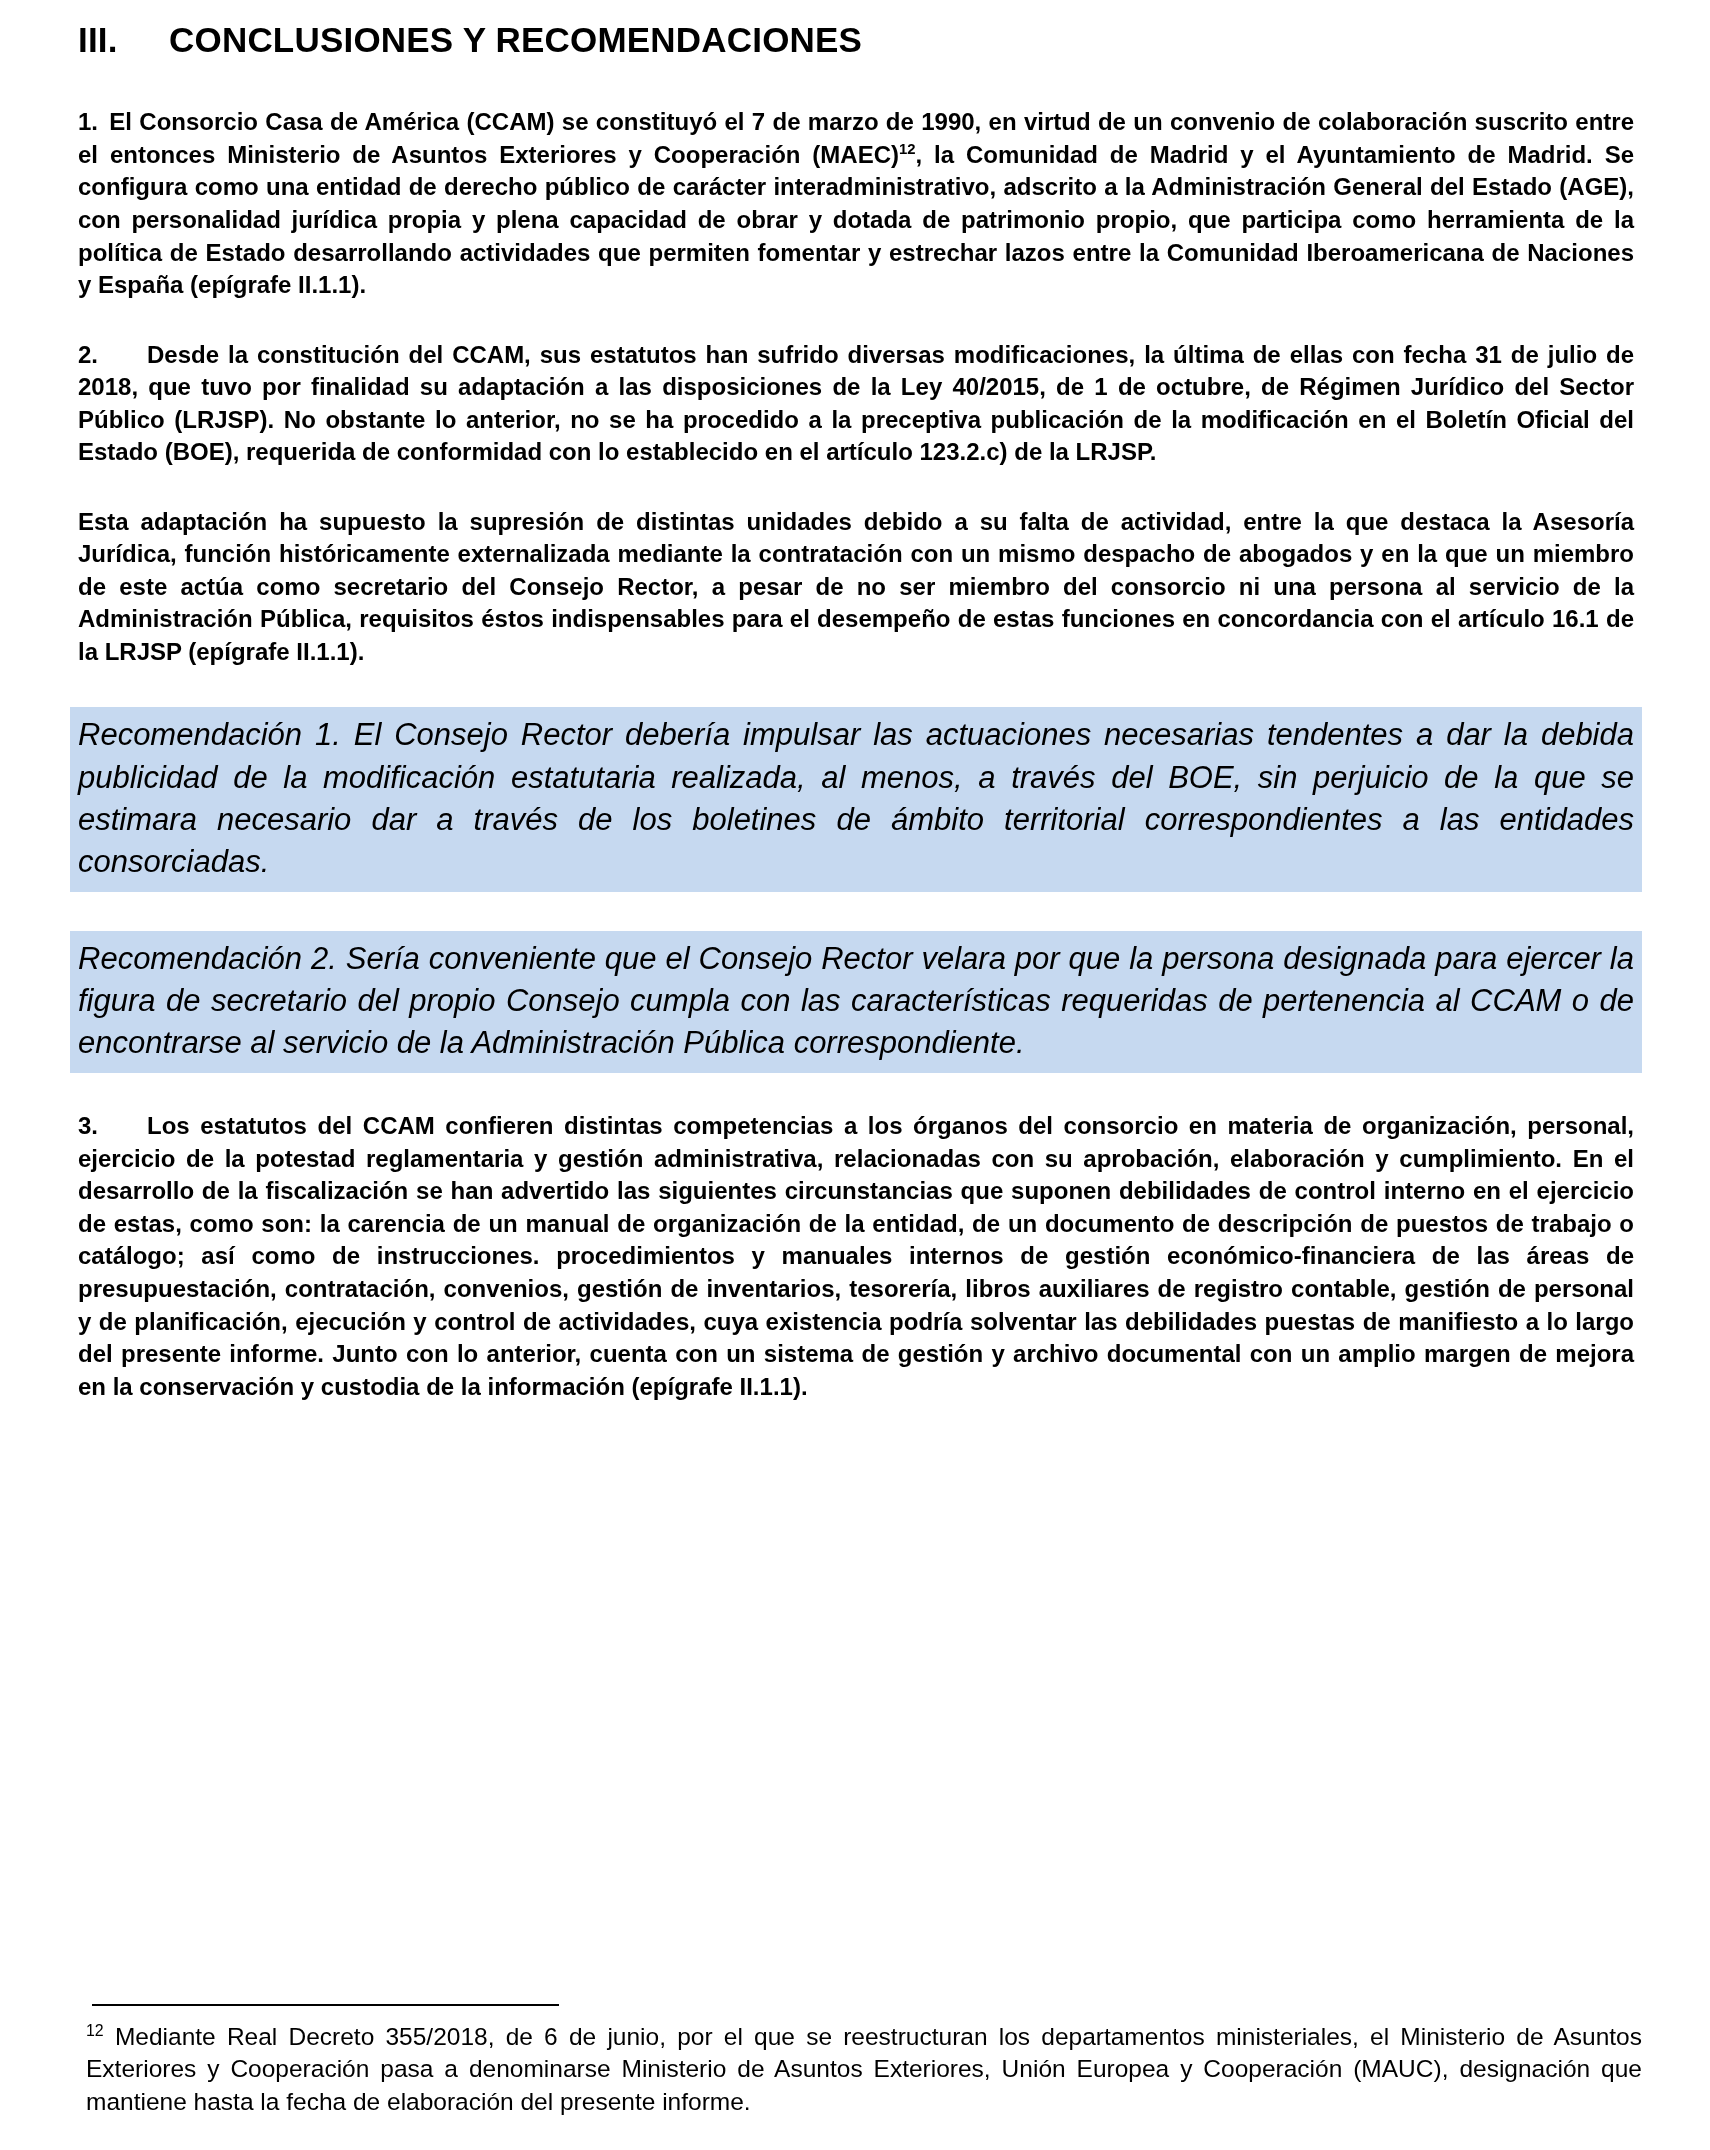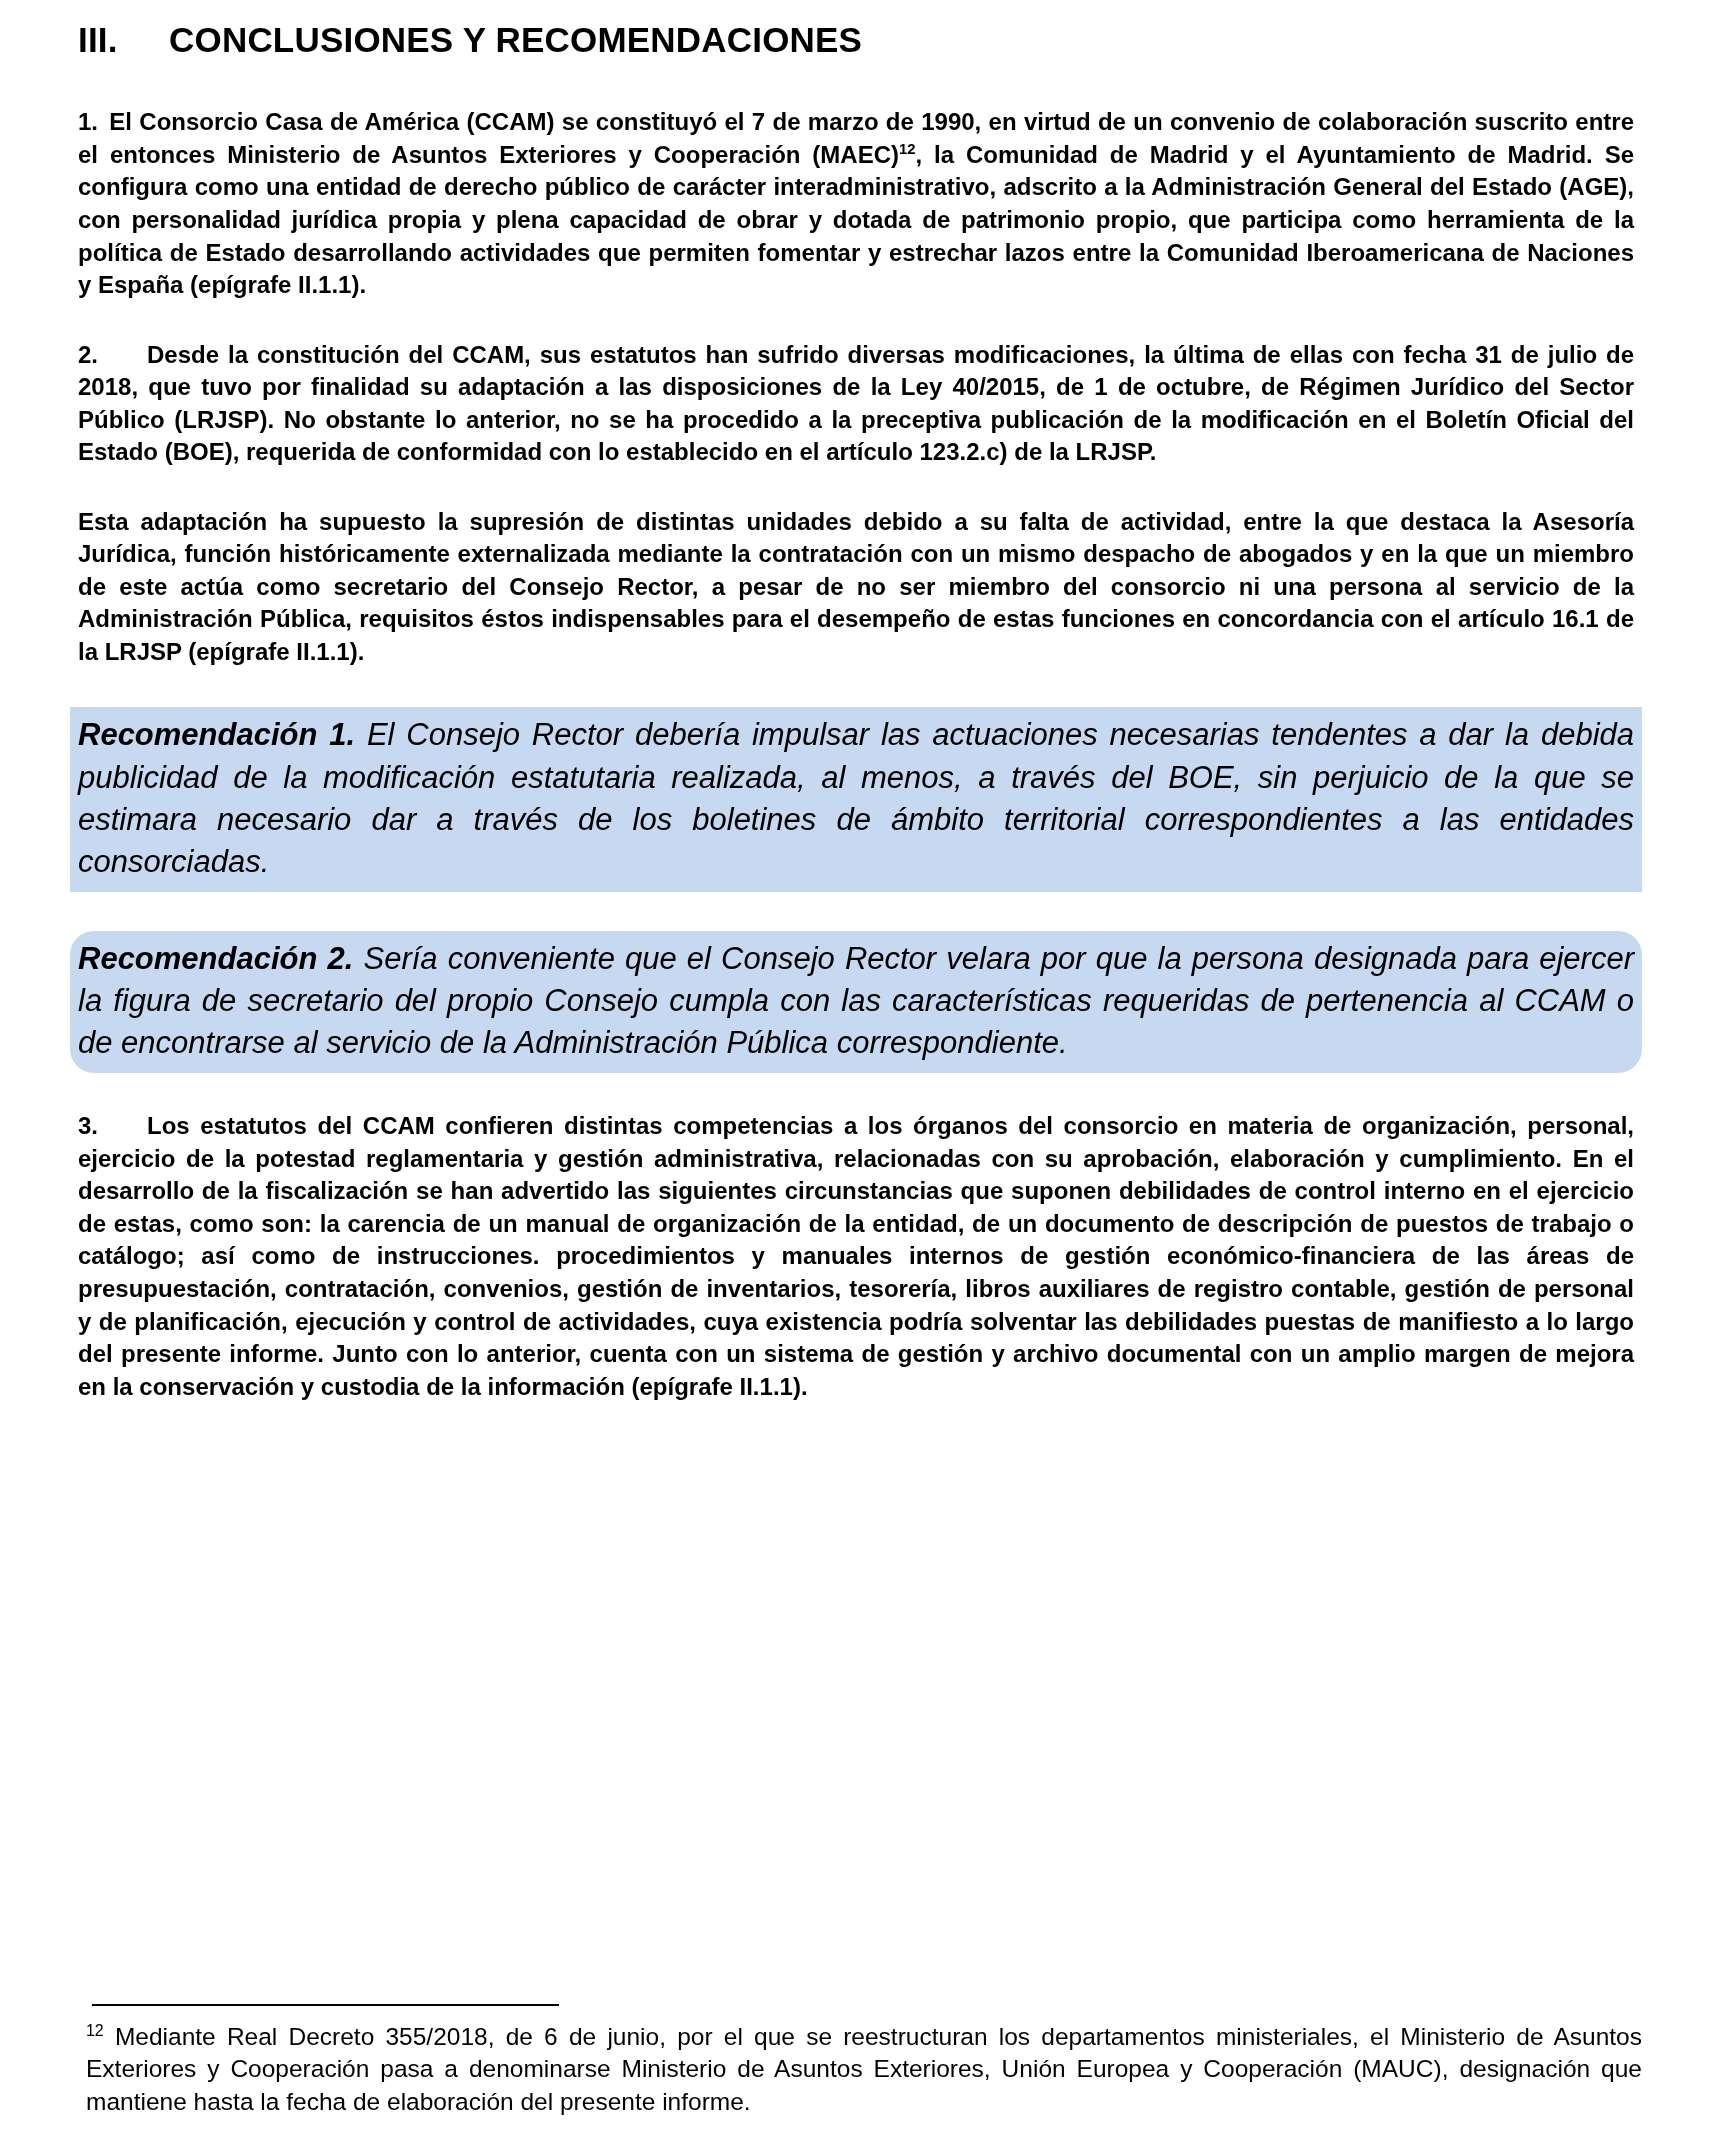--- a/index.html
+++ b/index.html
@@ -87,24 +87,24 @@
     font-size: 31px;
     line-height: 1.36;
     text-align: justify;
     margin: 39px 0 0 0;
     padding: 7.2px 8px 8.9px 8px;
     box-sizing: border-box;
     margin-left: -8px;
     width: 1572px;
   }
   .reco .lead {
-    font-weight: bold;
+    font-weight: normal;
     font-style: italic;
   }
-  .reco + .reco { margin-top: 39px; border-radius: 24px; }
+  .reco + .reco { margin-top: 39px; }
 
   
   .footnote-area {
     position: absolute;
     left: 86px;
     top: 2004px;
     width: 1556px;
   }
   .fn-rule {
     width: 467px;

